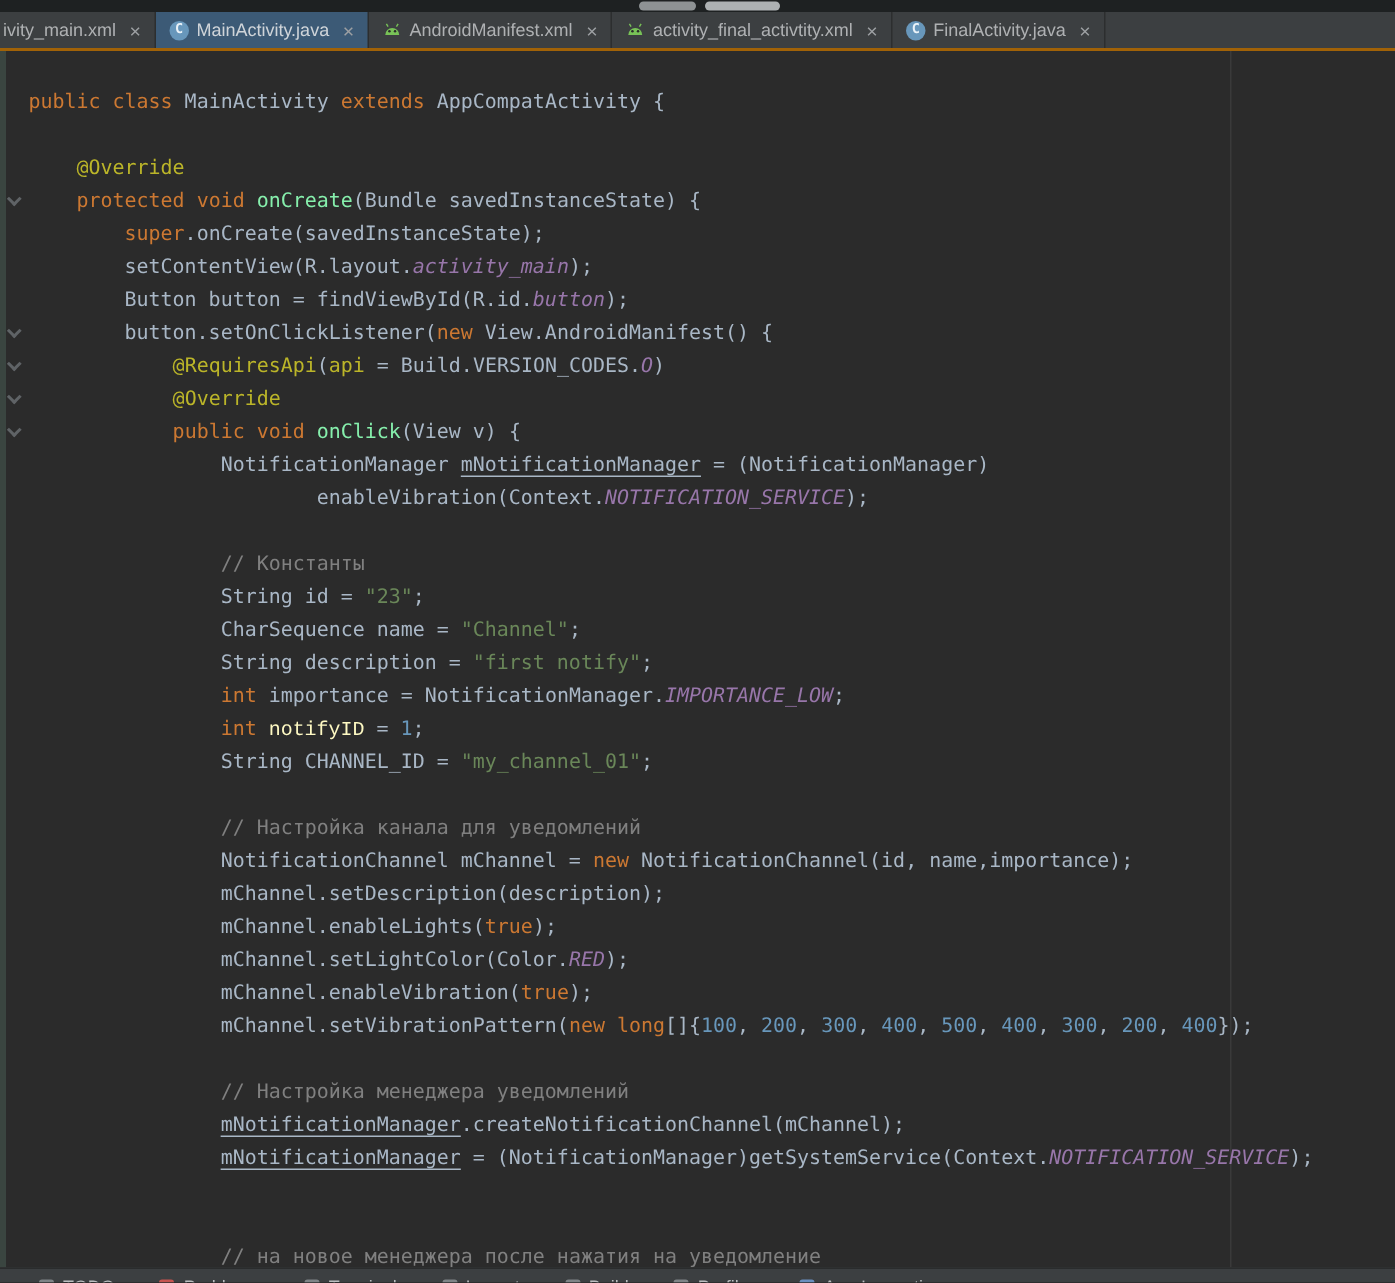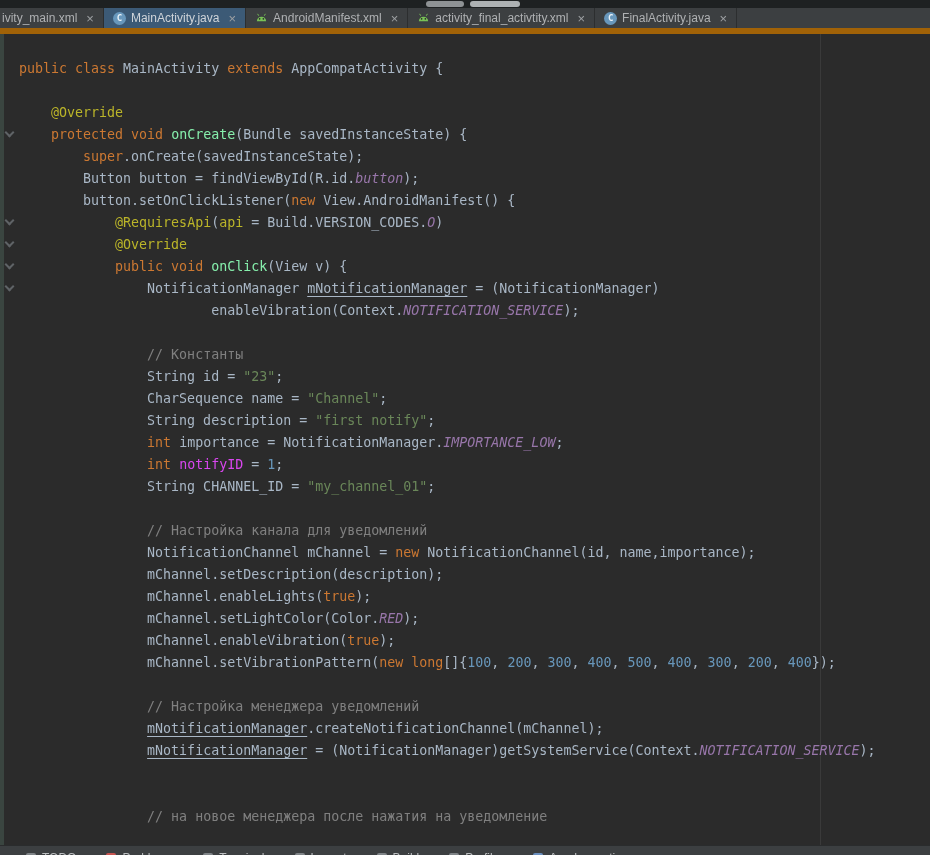--- a/index.html
+++ b/index.html
@@ -8,21 +8,21 @@
   .screen { position:relative; width:930px; height:855px; background:#2B2B2B; overflow:hidden; }
 
   
   .titlebar { position:absolute; top:0; left:0; width:930px; height:8px; background:#1E2122; }
   .pill { position:absolute; top:1px; height:6px; border-radius:3px; }
   .pill-a { left:426px; width:38px; background:#8E9294; }
   .pill-b { left:470px; width:50px; background:#ADB1B3; }
 
   
   .tabbar { position:absolute; top:8px; left:0; width:930px; height:26px; background:#3C3F41;
-            display:flex; align-items:stretch; border-bottom:6px solid #a16207; }
+            display:flex; align-items:stretch; border-bottom:2px solid #a16207; }
   .tab { display:flex; align-items:center; gap:5px; padding:0 9px; border-right:1px solid #2C2E2F;
          color:#AFB1B3; font-size:12px; cursor:pointer; white-space:nowrap; }
   .tab:first-child { padding-left:2px; }
   .tab.selected { background:#3C5A76; color:#CFD4D9; }
   .tab-close { color:#9DA0A3; font-size:13px; margin-left:4px; line-height:1; }
   .cicon { width:13px; height:13px; min-width:13px; border-radius:50%; background:#6897BB;
            color:#EAF2F8; font-size:9px; font-weight:bold; display:inline-flex;
            align-items:center; justify-content:center; font-family:"DejaVu Sans Mono", monospace; }
   .aicon { display:inline-flex; width:13px; height:13px; }
 
@@ -37,21 +37,21 @@
           font-family:"DejaVu Sans Mono", monospace; font-size:13.3px; color:#A9B7C6; }
   .line { height:22px; line-height:22px; white-space:pre; }
   .t-p { color:#A9B7C6; }
   .t-k { color:#CC7832; }
   .t-a { color:#BBB529; }
   .t-m { color:#86efac; }
   .t-s { color:#6A8759; }
   .t-c { color:#808080; }
   .t-n { color:#6897BB; }
   .t-f { color:#9876AA; font-style:italic; }
-  .t-g { color:#d946ef; }
+  .t-g { color:#fef9c3;font-family:Liberation Mono, monospace; }
   .t-u { color:#A9B7C6; text-decoration:underline; text-underline-offset:3px; }
 
   
   .statusbar { position:absolute; top:845px; left:0; width:930px; height:24px; background:#3C3F41;
                border-top:1px solid #2A2C2D; display:flex; align-items:center; gap:30px;
                padding-left:26px; font-size:12px; color:#BBBEC0; }
   .sb-item { display:flex; align-items:center; gap:6px; cursor:pointer; }
   .sb-icon { width:10px; height:10px; border-radius:2px; display:inline-block; }
 </style>
 </head>
@@ -115,20 +115,21 @@
         <div class="fold" style="top: 205px;"></div>
         <div class="fold" style="top: 227px;"></div>
         <div class="fold" style="top: 249px;"></div>
       </div>
     <div class="code" id="code">
         <div class="line"><span class="t-k">public class </span><span class="t-p">MainActivity </span><span class="t-k">extends </span><span class="t-p">AppCompatActivity {</span></div>
         <div class="line"></div>
         <div class="line"><span class="t-p">    </span><span class="t-a">@Override</span></div>
         <div class="line"><span class="t-p">    </span><span class="t-k">protected void </span><span class="t-m">onCreate</span><span class="t-p">(Bundle savedInstanceState) {</span></div>
         <div class="line"><span class="t-p">        </span><span class="t-k">super</span><span class="t-p">.onCreate(savedInstanceState);</span></div>
+        <div class="line"><span class="t-p">        setContentView(R.layout.</span><span class="t-f">activity_main</span><span class="t-p">);</span></div>
         <div class="line"><span class="t-p">        Button button = findViewById(R.id.</span><span class="t-f">button</span><span class="t-p">);</span></div>
         <div class="line"><span class="t-p">        button.setOnClickListener(</span><span class="t-k">new </span><span class="t-p">View.AndroidManifest() {</span></div>
         <div class="line"><span class="t-p">            </span><span class="t-a">@RequiresApi</span><span class="t-p">(</span><span class="t-a">api</span><span class="t-p"> = Build.VERSION_CODES.</span><span class="t-f">O</span><span class="t-p">)</span></div>
         <div class="line"><span class="t-p">            </span><span class="t-a">@Override</span></div>
         <div class="line"><span class="t-p">            </span><span class="t-k">public void </span><span class="t-m">onClick</span><span class="t-p">(View v) {</span></div>
         <div class="line"><span class="t-p">                NotificationManager </span><span class="t-u">mNotificationManager</span><span class="t-p"> = (NotificationManager)</span></div>
         <div class="line"><span class="t-p">                        enableVibration(Context.</span><span class="t-f">NOTIFICATION_SERVICE</span><span class="t-p">);</span></div>
         <div class="line"></div>
         <div class="line"><span class="t-p">                </span><span class="t-c">// Константы</span></div>
         <div class="line"><span class="t-p">                String id = </span><span class="t-s">"23"</span><span class="t-p">;</span></div>

